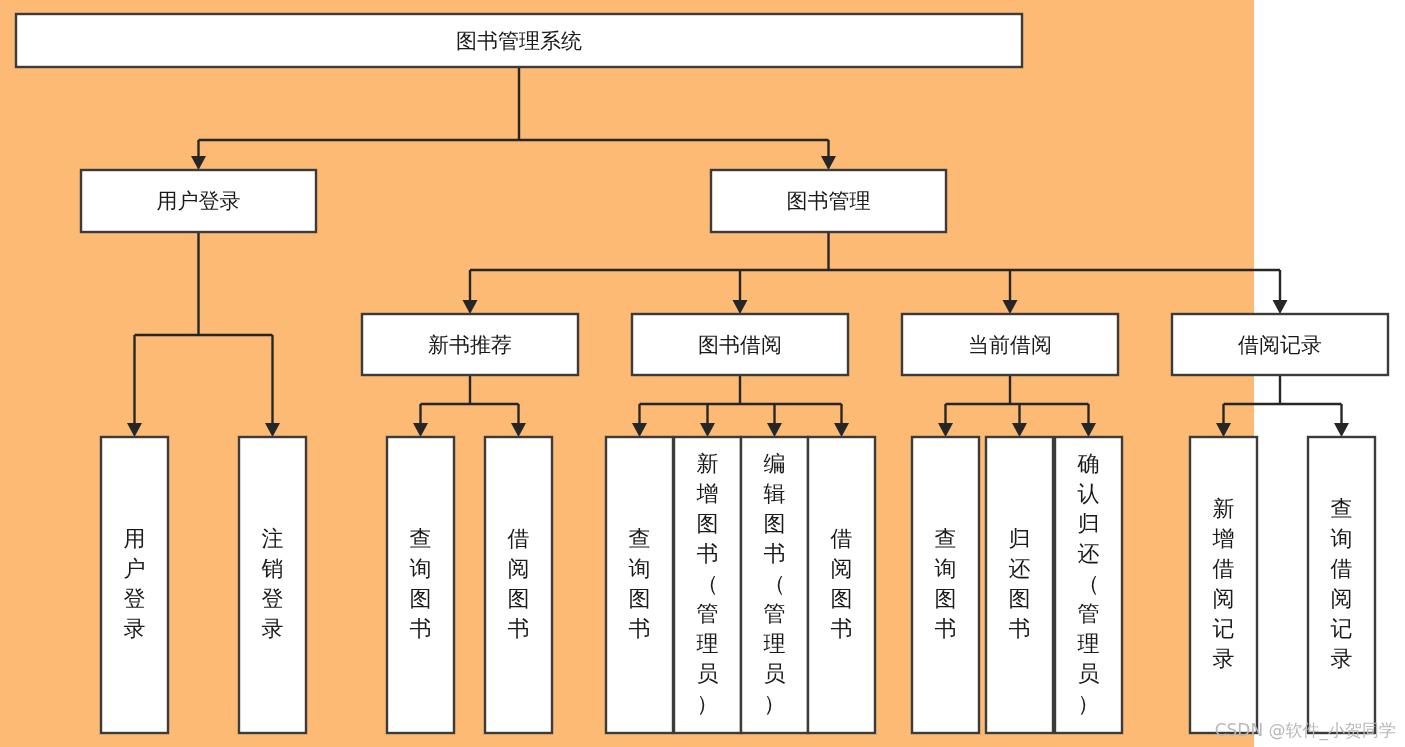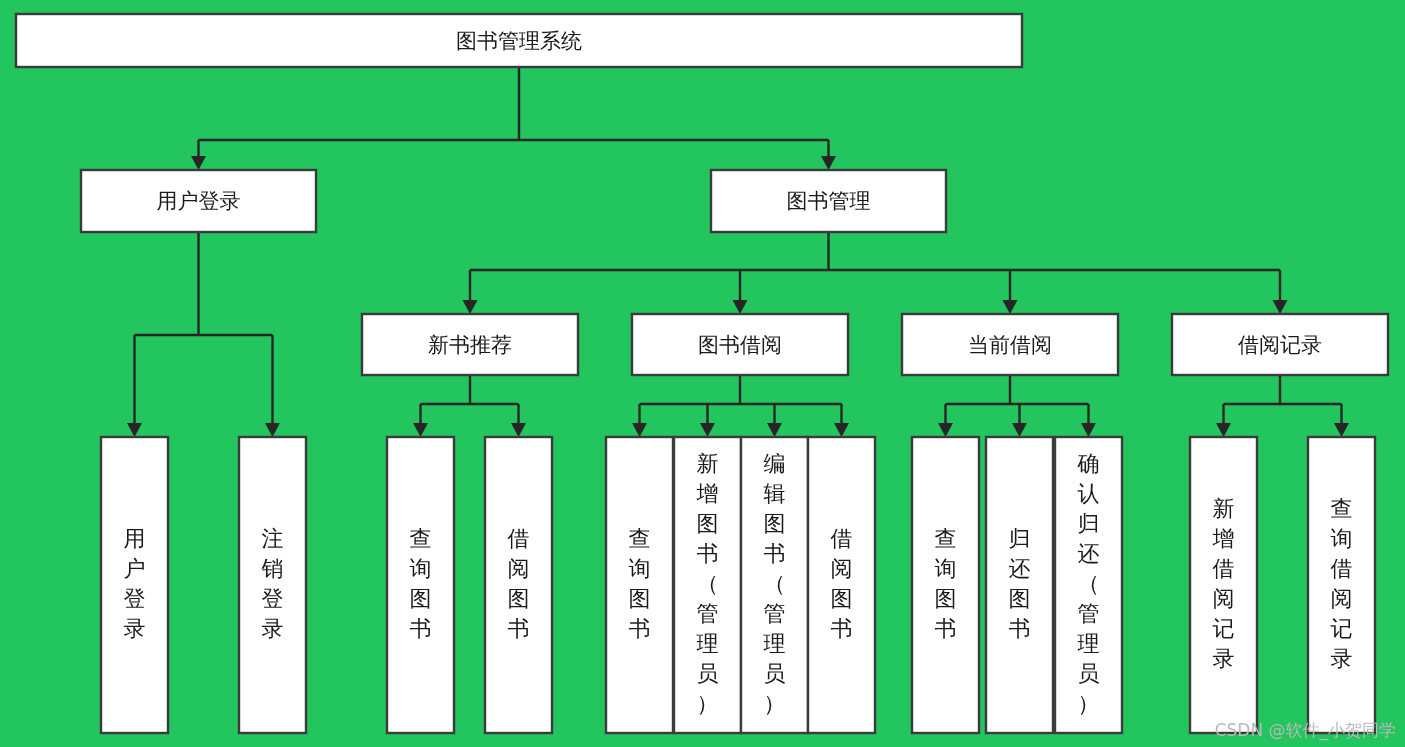--- a/index.html
+++ b/index.html
@@ -8,23 +8,23 @@
     background: #ffffff;
   }
   body {
     width: 1405px;
     height: 747px;
     overflow: hidden;
     font-family: "DejaVu Sans", "Liberation Sans", sans-serif;
   }
   #diagram-root {
     position: relative;
-    width: 1405px;
+    width: 1254px;
     height: 747px;
-    background: #22c55e;
+    background: #fdba74;
   }
   svg.diagram-canvas {
     position: absolute;
     left: 0;
     top: 0;
     width: 1405px;
     height: 747px;
     display: block;
   }
   .node-box {

